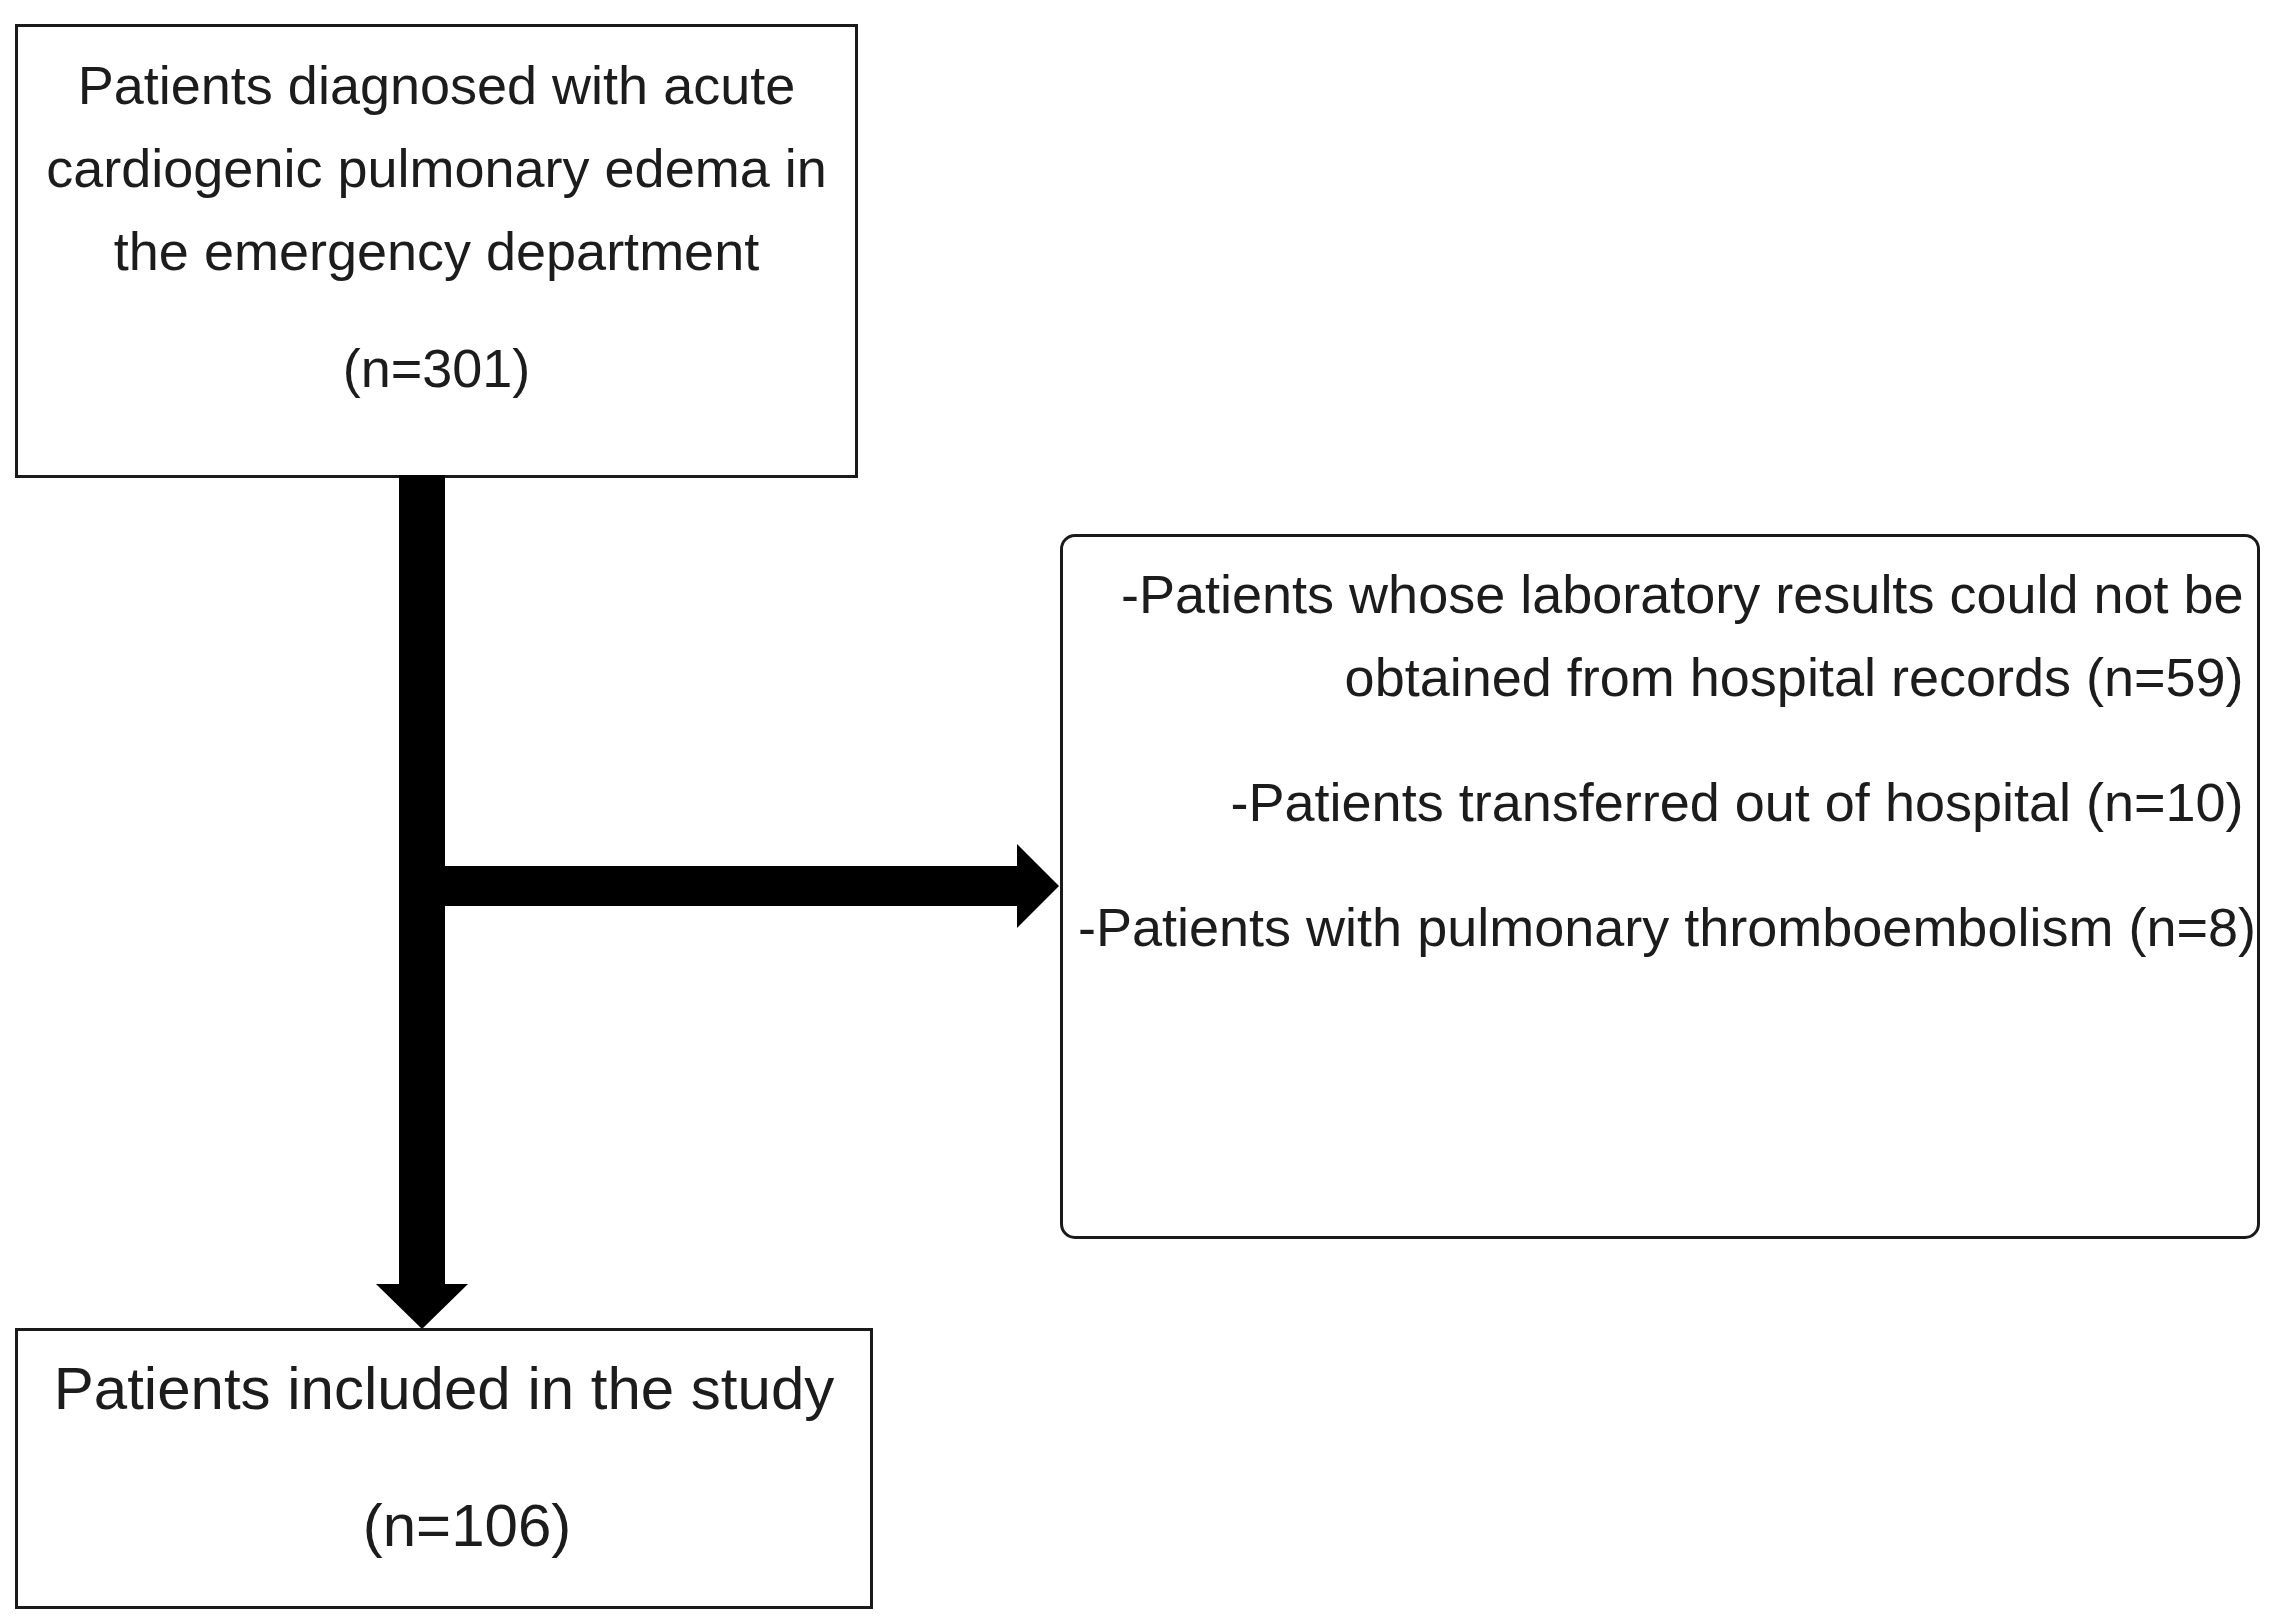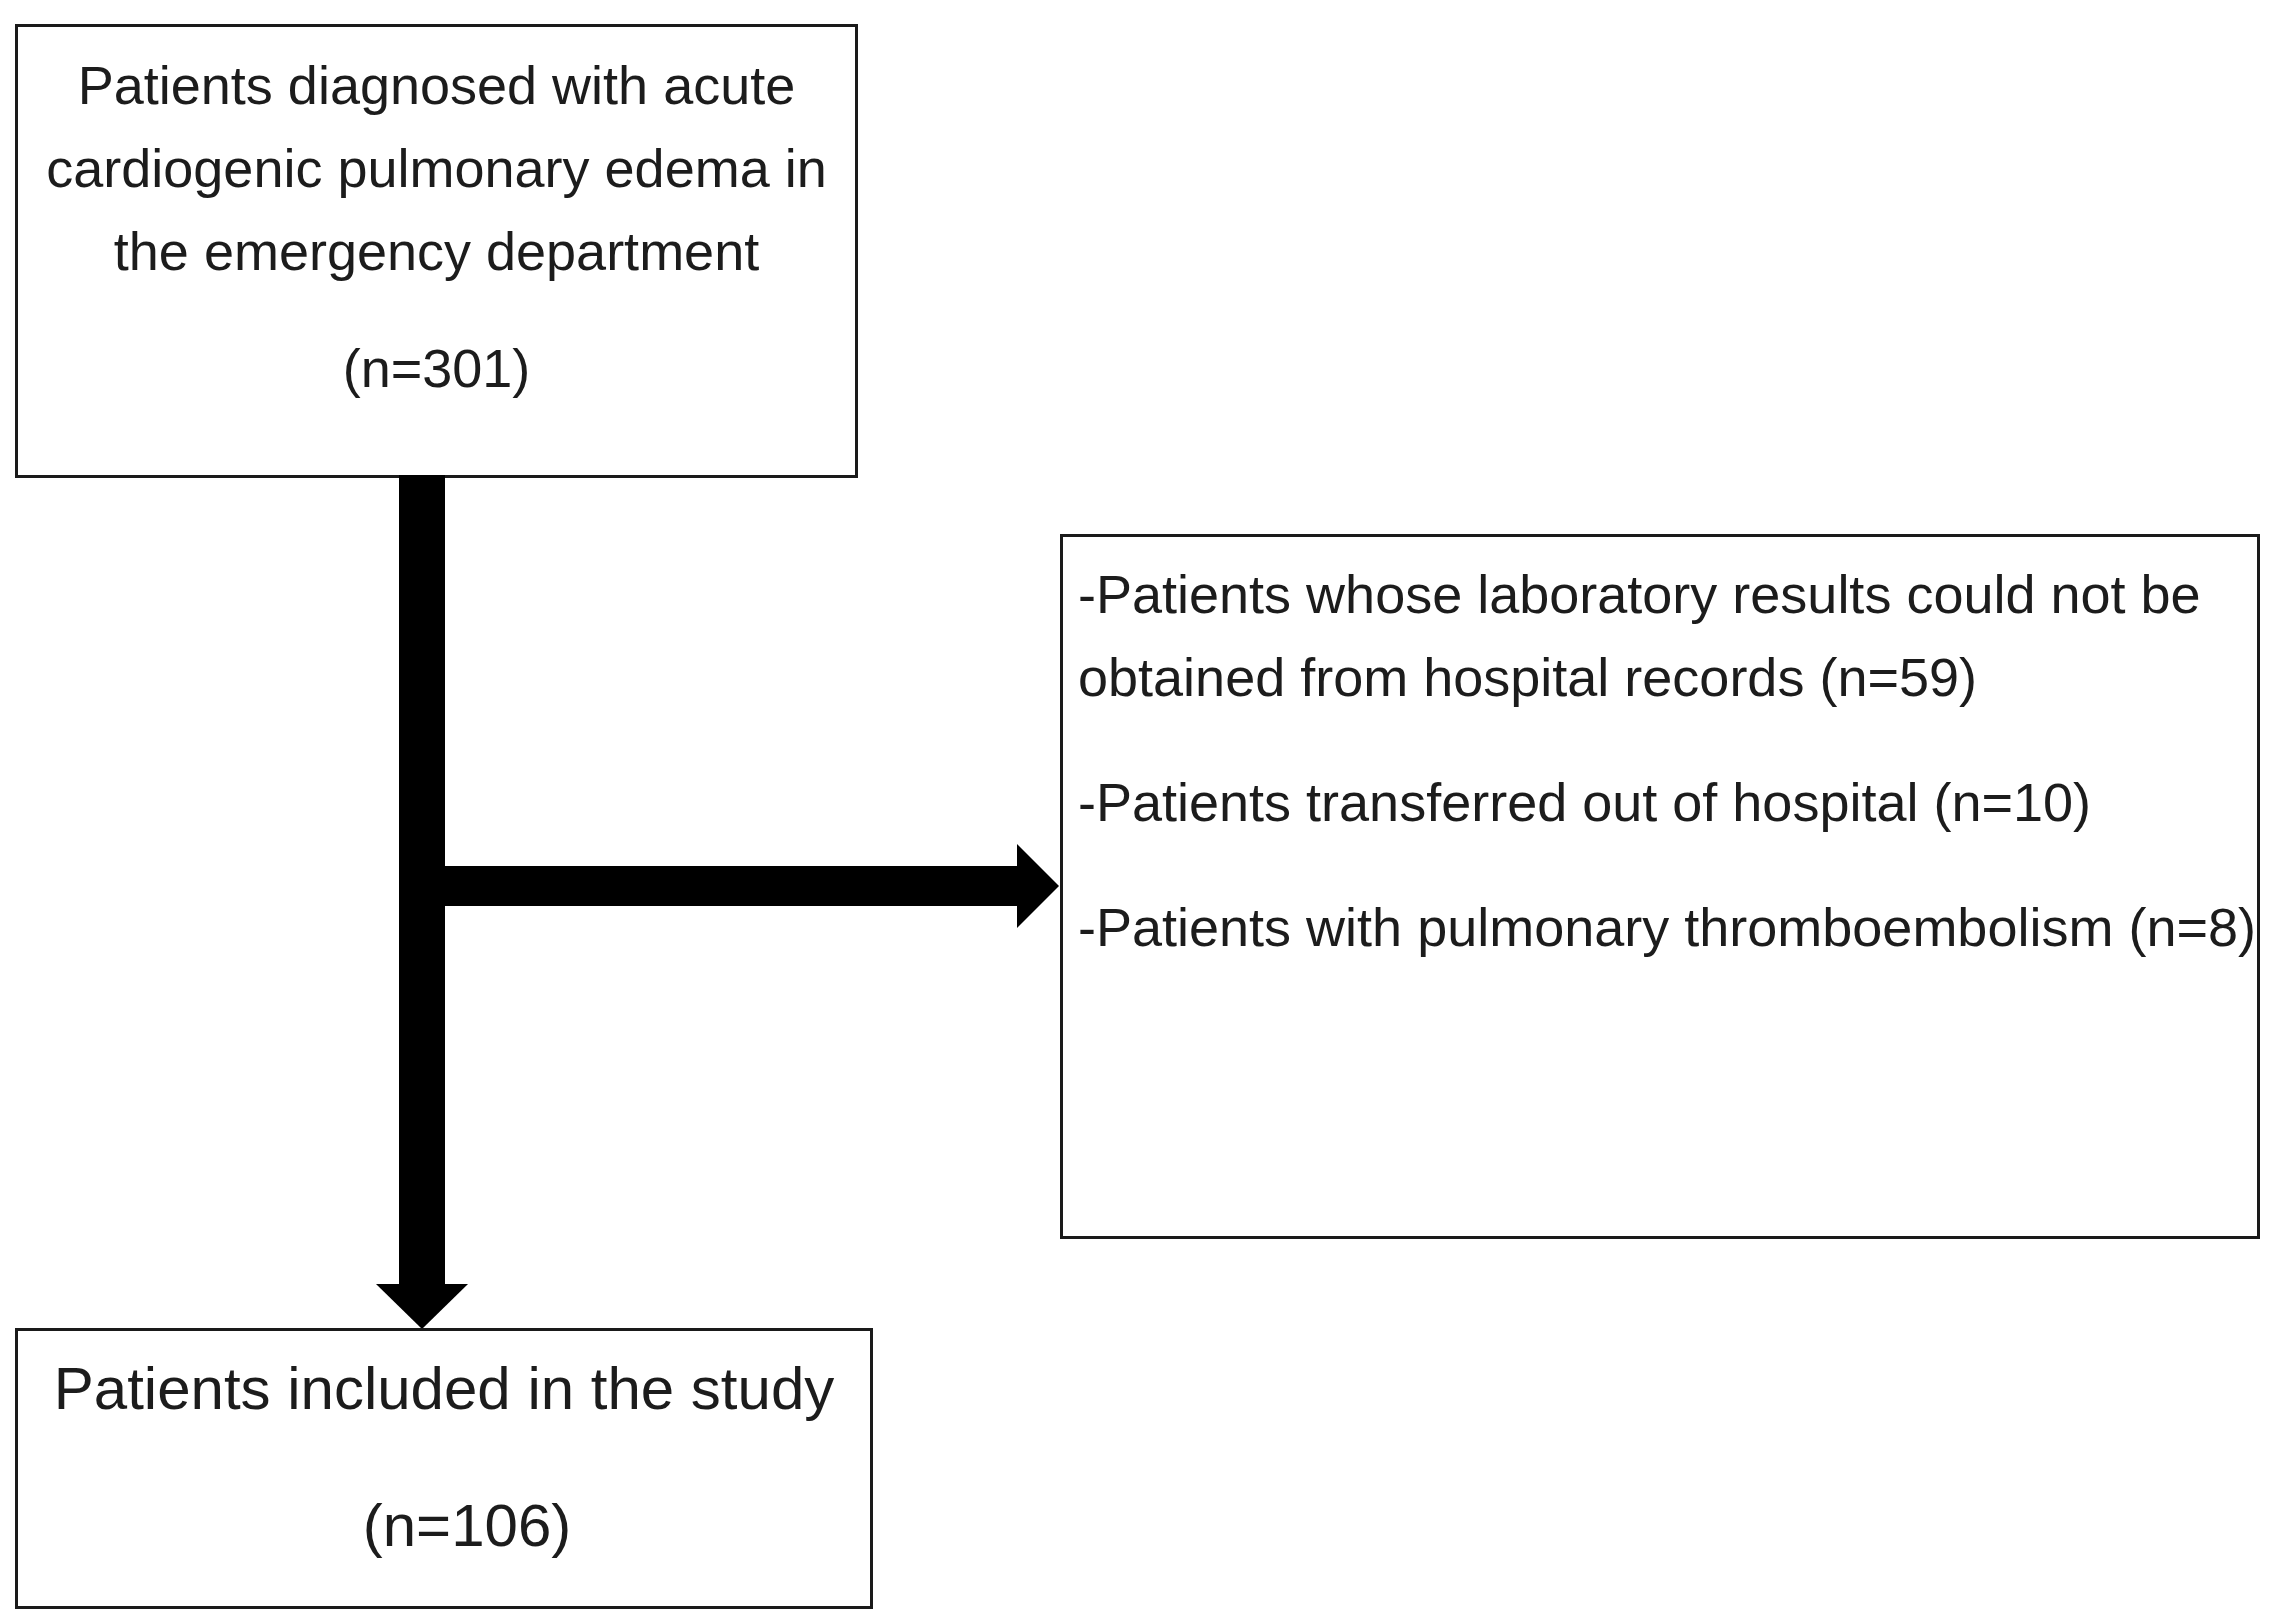--- a/index.html
+++ b/index.html
@@ -33,22 +33,23 @@
     width: 843px; height: 454px;
     text-align: center;
     padding-top: 17px;
     margin-top: 8px;
   }
   #source-box .count { margin-top: 34px; }
   
   #exclusions-box {
     left: 1060px; top: 534px;
     width: 1200px; height: 705px;
-    text-align: left;
+    text-align: right;
     padding: 16.4px 13.4px 0 15px;
+    border-radius: 15px;
   }
   #exclusions-box .para { margin-top: 42px; }
   #exclusions-box .para:first-child { margin-top: 0; }
   
   #result-box {
     left: 15px; top: 1328px;
     width: 858px; height: 281px;
     text-align: center;
     padding-top: 16.4px;
   }

